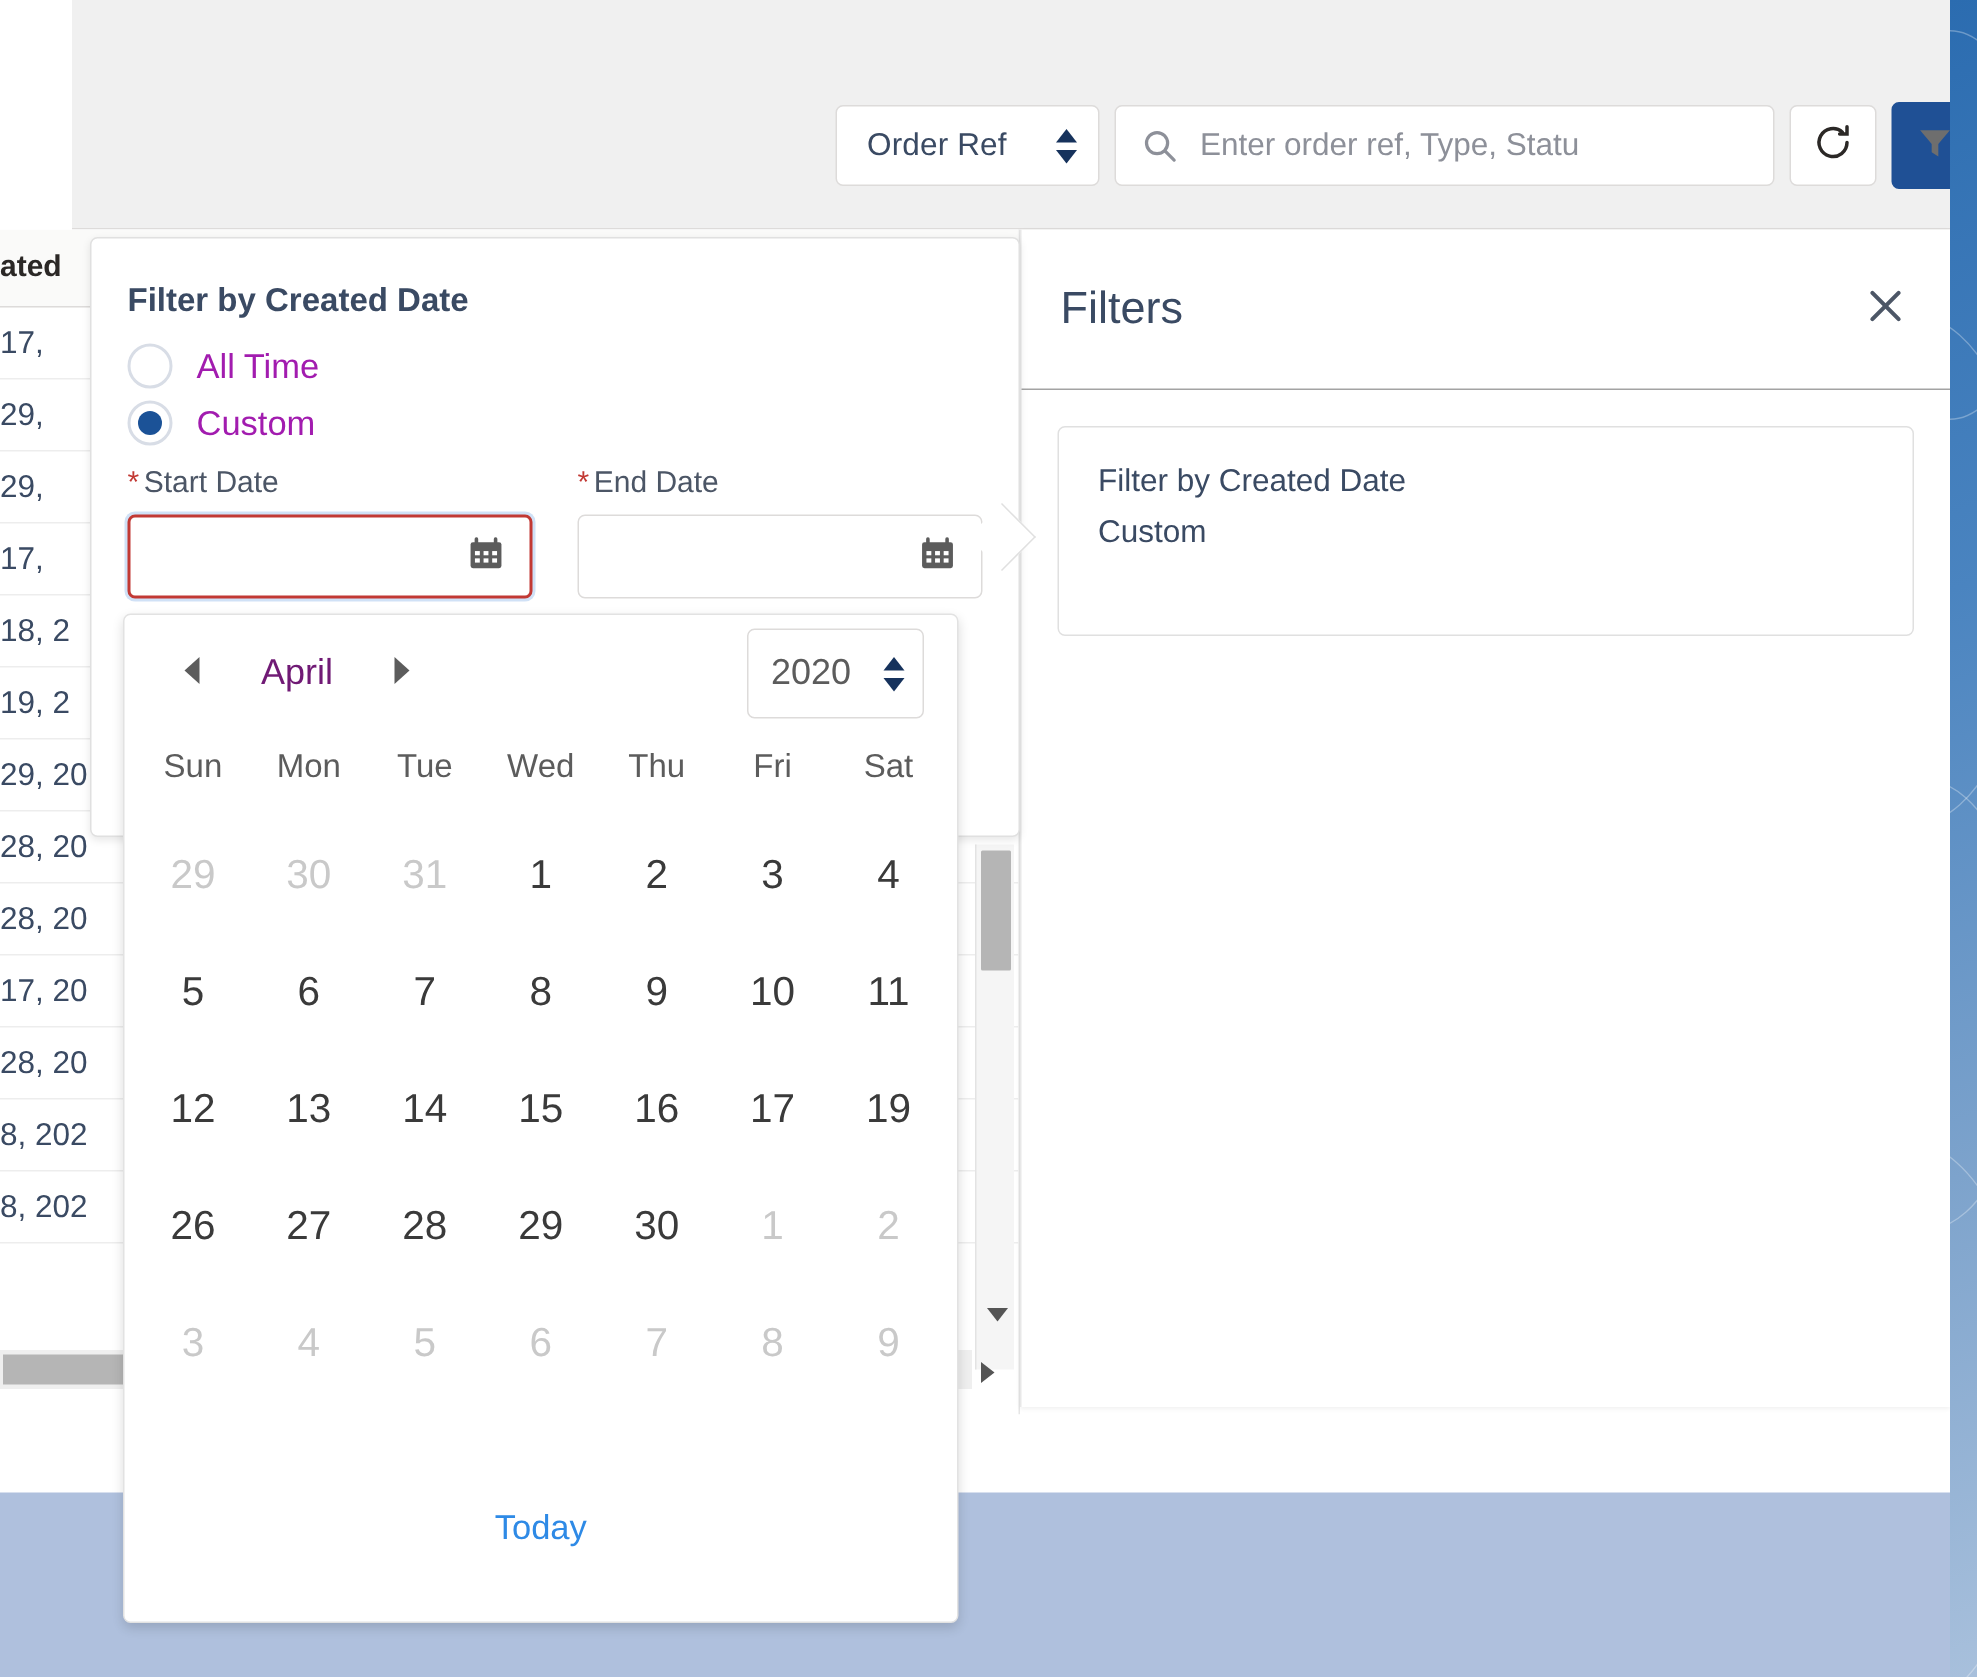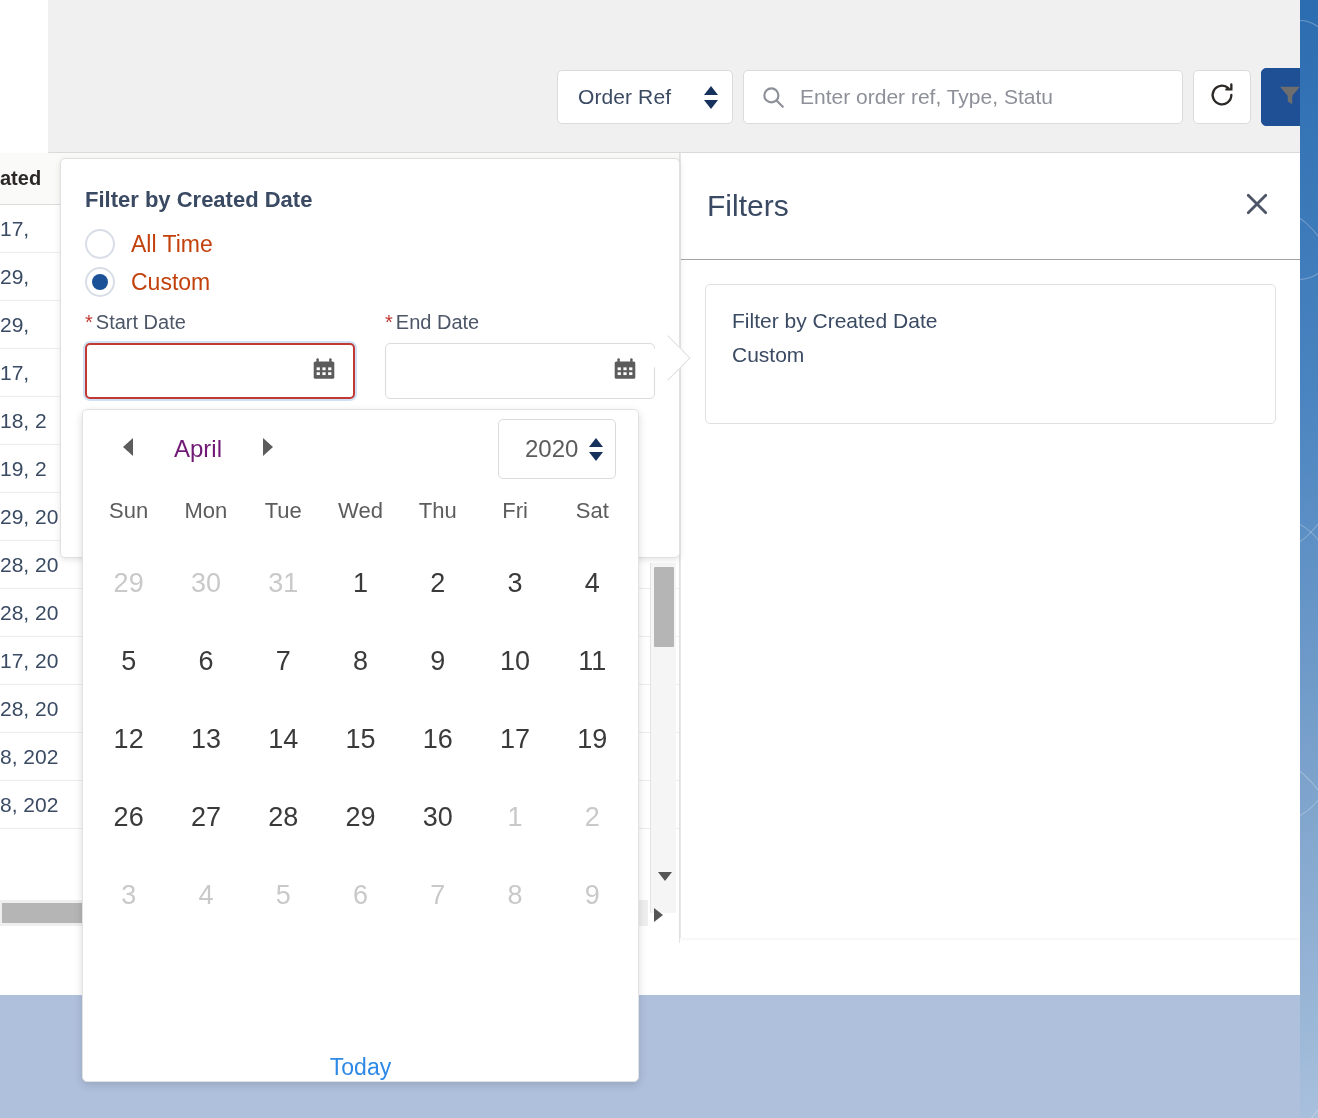--- a/index.html
+++ b/index.html
@@ -303,21 +303,21 @@
   .radio.checked { border-color: #d8dde6; }
   .radio.checked::after {
     content: "";
     position: absolute;
     left: 50%; top: 50%;
     width: 16px; height: 16px;
     background: #1b5297;
     border-radius: 50%;
     transform: translate(-50%, -50%);
   }
-  .radio-label { font-size: 23px; color: #c2410c; }
+  .radio-label { font-size: 23px; color: #a21caf; }
 
   .fields-row {
     display: flex;
     margin-top: 14px;
     gap: 30px;
   }
   .field { width: 270px; }
   .field-label {
     font-size: 20px;
     color: #4c5666;
@@ -383,21 +383,21 @@
     min-width: 78px;
     text-align: center;
   }
   .year-box {
     margin-left: auto;
     width: 118px; height: 60px;
     border: 1px solid #dddbda;
     border-radius: 5px;
     background: #ffffff;
     display: flex; align-items: center; justify-content: space-between;
-    padding: 0 12px 0 26px;
+    padding: 0 12px 0 15px;
     cursor: pointer;
   }
   .year-val { font-size: 24px; color: #5c5c5c; }
   .year-arrows {
     display: flex; flex-direction: column; align-items: center; gap: 5px;
   }
 
   .dp-grid {
     padding: 0 7px;
   }
@@ -424,21 +424,21 @@
     width: 58px; height: 58px;
     display: flex; align-items: center; justify-content: center;
     border-radius: 50%;
   }
   .day.today .pill { background: #ececec; }
 
   .dp-footer {
     position: absolute;
     left: 0; bottom: 0;
     width: 100%; height: 76px;
-    display: flex; align-items: flex-end; justify-content: center;
+    display: flex; align-items: flex-start; justify-content: center;
   }
   .today-link {
     font-size: 23px;
     color: #2e8ae6;
     text-decoration: none;
     cursor: pointer;
   }
 </style>
 </head>
 <body>

